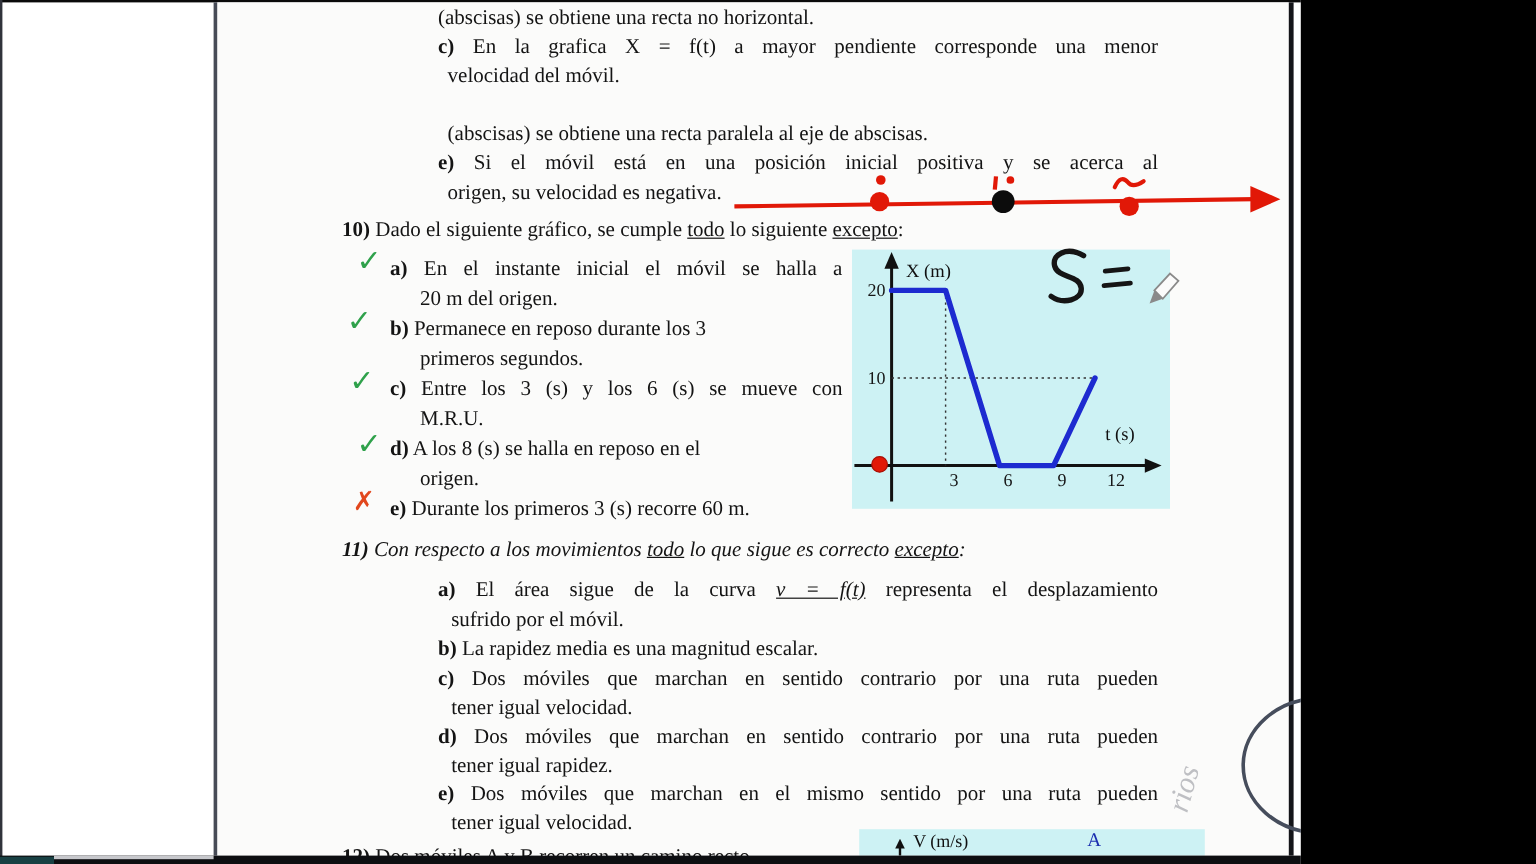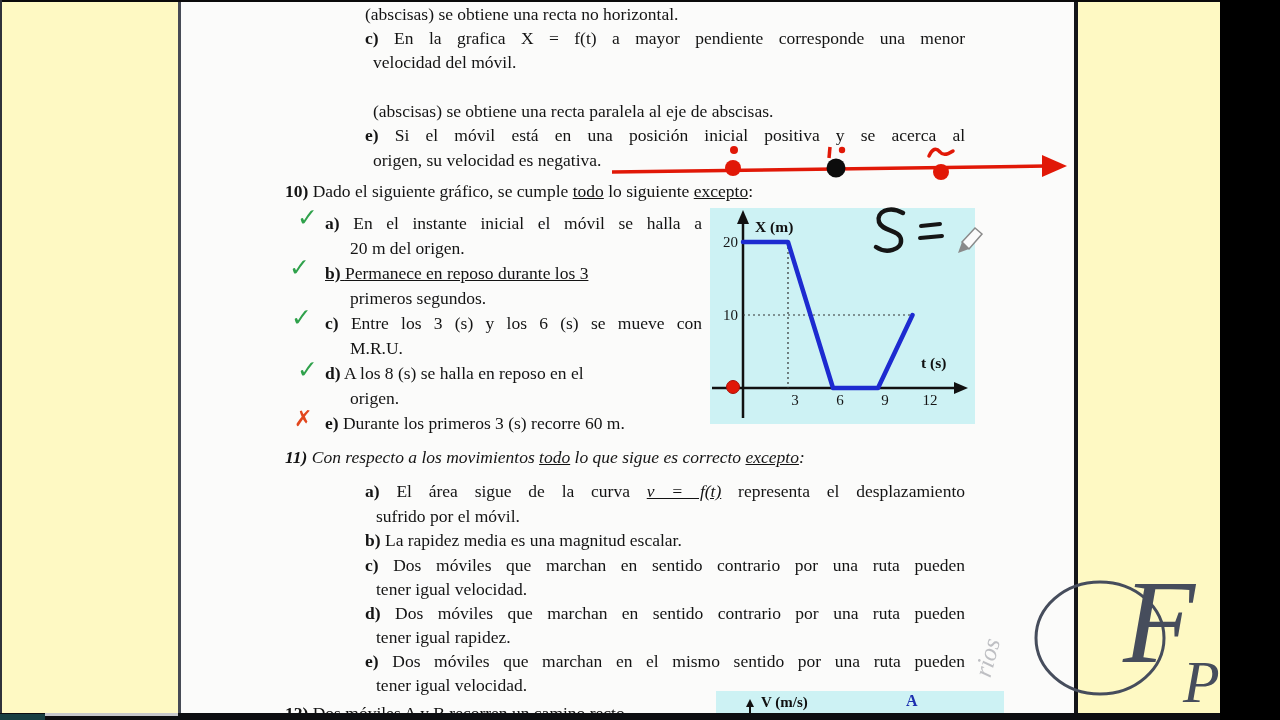--- a/index.html
+++ b/index.html
@@ -1,31 +1,31 @@
 <!DOCTYPE html>
 <html><head>
 <meta charset="utf-8">
 <style>
   html,body{margin:0;padding:0;background:#000;}
-  .page{position:relative;width:1220px;height:720px;overflow:hidden;
-        background:#fef9c3;font-family:"Liberation Serif",serif;}
+  .page{position:relative;width:1084px;height:720px;overflow:hidden;
+        background:#ffffff;font-family:"Liberation Serif",serif;}
   .abs{position:absolute;}
   
   .doc{left:181px;top:2px;width:893px;height:711px;background:#fbfbfa;}
   .tline{position:absolute;font-size:17.5px;line-height:24px;color:#141414;white-space:nowrap;}
   .tline.j{white-space:normal;text-align:justify;text-align-last:justify;}
   .b{font-weight:bold;}
   .u{text-decoration:underline;}
   .it{font-style:italic;text-decoration:underline;}
   .mark{position:absolute;font-family:"DejaVu Sans",sans-serif;font-weight:bold;}
   .check{color:#2fa14b;font-size:25px;}
   .cross{color:#e2471d;font-size:22px;}
   
   .chartbox{background:#cdf2f4;}
-  .axlabel{position:absolute;font-weight:bold;font-size:15.5px;color:#101010;white-space:nowrap;}
+  .axlabel{position:absolute;font-weight:normal;font-size:15.5px;color:#101010;white-space:nowrap;}
   
   .fstrip{left:1253px;top:2px;width:21px;height:711px;
           background:linear-gradient(to right,#c9d4f1,#a5b7e6);border-right:1px solid #8296c9;}
   .fstext{position:absolute;left:3px;top:22px;writing-mode:vertical-rl;
           font-family:"Liberation Sans",sans-serif;font-size:11px;color:#333a47;letter-spacing:.5px;}
   .gripper{position:absolute;left:4px;top:0px;font-family:"Liberation Sans",sans-serif;
            font-size:9px;color:#6b7ba6;letter-spacing:1px;line-height:5px;}
   .optbtn{position:absolute;left:1px;top:129px;width:18px;height:14px;background:#8fa6dd;
           border:1px solid #5a6fa8;display:flex;align-items:center;justify-content:center;
           font-size:8px;color:#1c2230;font-family:"DejaVu Sans",sans-serif;}
@@ -56,21 +56,21 @@
     <div class="tline" style="left:192px;top:97px;">(abscisas) se obtiene una recta paralela al eje de abscisas.</div>
 
     <div class="tline j" style="left:184px;top:121px;width:600px;"><span class="b">e)</span> <span>Si el móvil está en una posición inicial positiva y se acerca al</span></div>
     <div class="tline" style="left:192px;top:146px;">origen, su velocidad es negativa.</div>
 
     <div class="tline" style="left:104px;top:177px;"><span class="b">10)</span> <span>Dado el siguiente gráfico, se cumple </span><span class="u">todo</span><span> lo siguiente </span><span class="u">excepto</span><span>:</span></div>
 
     <div class="tline j" style="left:144px;top:209px;width:377px;"><span class="b">a)</span> <span>En el instante inicial el móvil se halla a</span></div>
     <div class="tline" style="left:169px;top:234px;">20 m del origen.</div>
 
-    <div class="tline" style="left:144px;top:259px;text-decoration:underline;"><span class="b">b)</span> <span>Permanece en reposo durante los 3</span></div>
+    <div class="tline" style="left:144px;top:259px;"><span class="b">b)</span> <span>Permanece en reposo durante los 3</span></div>
     <div class="tline" style="left:169px;top:284px;">primeros segundos.</div>
 
     <div class="tline j" style="left:144px;top:309px;width:377px;"><span class="b">c)</span> <span>Entre los 3 (s) y los 6 (s) se mueve con</span></div>
     <div class="tline" style="left:169px;top:334px;">M.R.U.</div>
 
     <div class="tline" style="left:144px;top:359px;"><span class="b">d)</span> <span>A los 8 (s) se halla en reposo en el</span></div>
     <div class="tline" style="left:169px;top:384px;">origen.</div>
 
     <div class="tline" style="left:144px;top:409px;"><span class="b">e)</span> <span>Durante los primeros 3 (s) recorre 60 m.</span></div>
 

